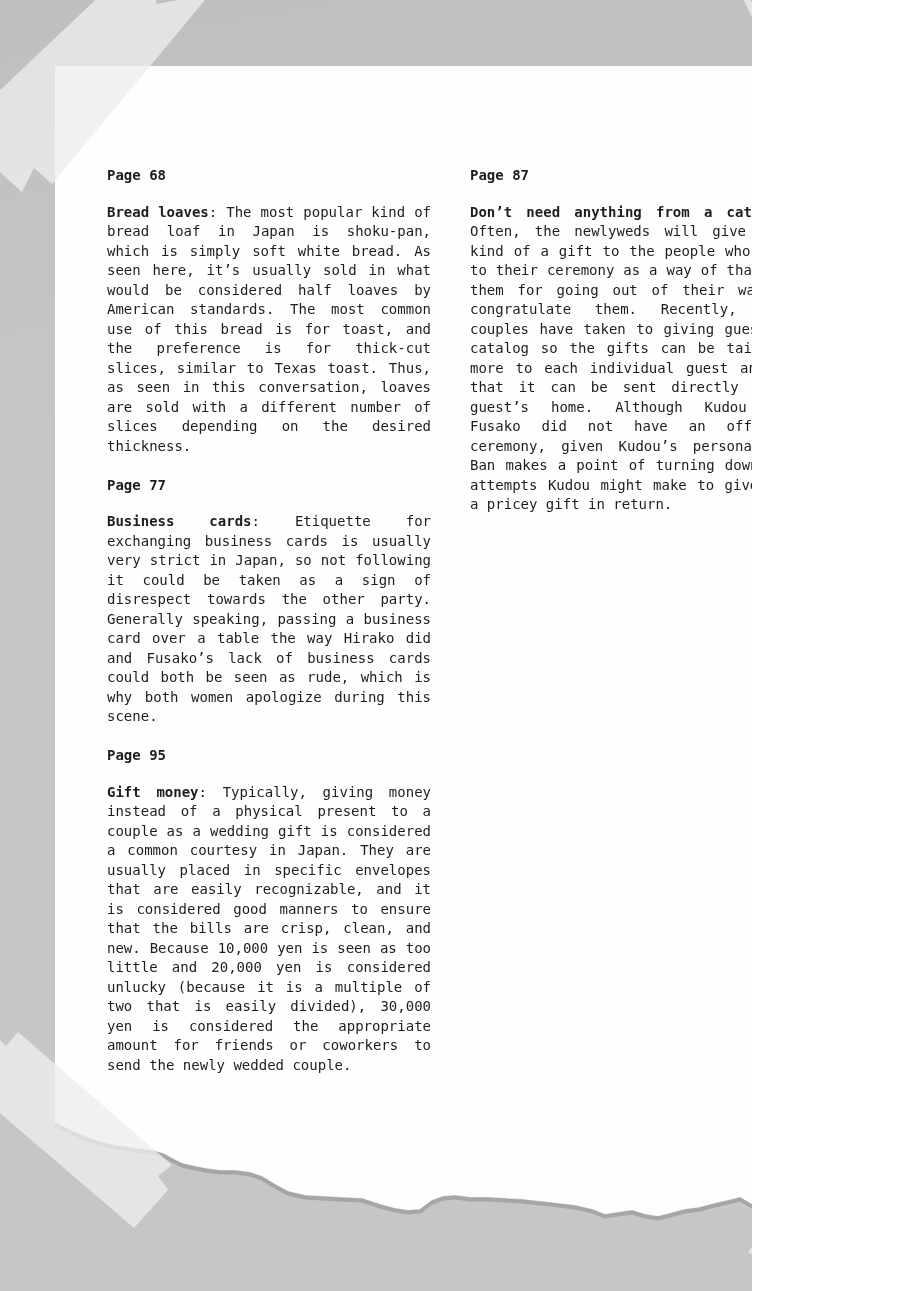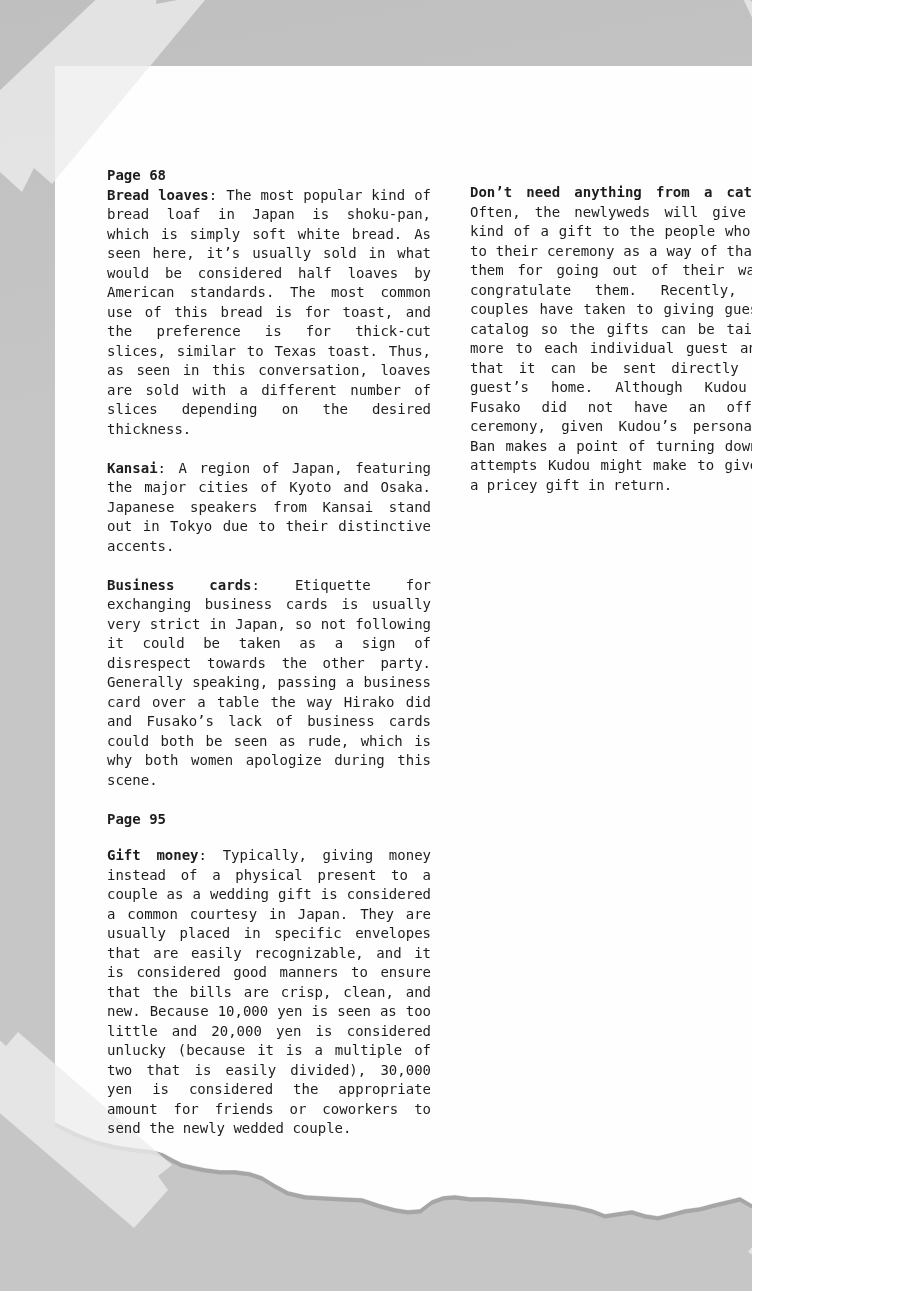--- a/index.html
+++ b/index.html
@@ -53,30 +53,31 @@
     <polygon points="738,-12 756,6 768,-8 840,-16 905,120 878,150 866,130 816,152" fill="var(--tape)"></polygon>
     <polygon points="-46,1074 -14,1028 6,1046 18,1032 172,1165 158,1176 168,1190 134,1228" fill="var(--tape)"></polygon>
     <polygon points="857,1048 945,1100 835,1305 748,1252 764,1232 770,1216 792,1192 788,1176 814,1130 808,1114" fill="var(--tape)"></polygon>
   </svg>
 
   <div class="content">
       <div class="column">
         <section class="section">
           <div class="page-label">Page 68</div>
           <p class="para"><span class="b">Bread loaves</span><span>: The most popular kind of bread loaf in Japan is </span><span class="i">shoku-pan</span><span>, which is simply soft white bread. As seen here, it’s usually sold in what would be considered half loaves by American standards. The most common use of this bread is for toast, and the preference is for thick-cut slices, similar to Texas toast. Thus, as seen in this conversation, loaves are sold with a different number of slices depending on the desired thickness.</span></p>
-          <p class="para"><span class="b">Kansai</span><span>: A region of Japan, featuring the major cities of Kyoto and Osaka. Japanese speakers from Kansai stand out in Tokyo due to their distinctive accents.</span></p>
         </section>
         <section class="section">
+          <div class="page-label">Page 77</div>
           <p class="para"><span class="b">Business cards</span><span>: Etiquette for exchanging business cards is usually very strict in Japan, so not following it could be taken as a sign of disrespect towards the other party. Generally speaking, passing a business card over a table the way Hirako did and Fusako’s lack of business cards could both be seen as rude, which is why both women apologize during this scene.</span></p>
         </section>
         <section class="section">
           <div class="page-label">Page 95</div>
           <p class="para"><span class="b">Gift money</span><span>: Typically, giving money instead of a physical present to a couple as a wedding gift is considered a common courtesy in Japan. They are usually placed in specific envelopes that are easily recognizable, and it is considered good manners to ensure that the bills are crisp, clean, and new. Because 10,000 yen is seen as too little and 20,000 yen is considered unlucky (because it is a multiple of two that is easily divided), 30,000 yen is considered the appropriate amount for friends or coworkers to send the newly wedded couple.</span></p>
         </section>
       </div>
       <div class="column">
         <section class="section">
+          <div class="page-label">Page 87</div>
           <p class="para"><span class="b">Don’t need anything from a catalog</span><span>: Often, the newlyweds will give some kind of a gift to the people who come to their ceremony as a way of thanking them for going out of their way to congratulate them. Recently, some couples have taken to giving guests a catalog so the gifts can be tailored more to each individual guest and so that it can be sent directly to a guest’s home. Although Kudou and Fusako did not have an official ceremony, given Kudou’s personality, Ban makes a point of turning down any attempts Kudou might make to give him a pricey gift in return.</span></p>
         </section>
       </div>
     </div>
 
 </div>
 
 </body></html>

